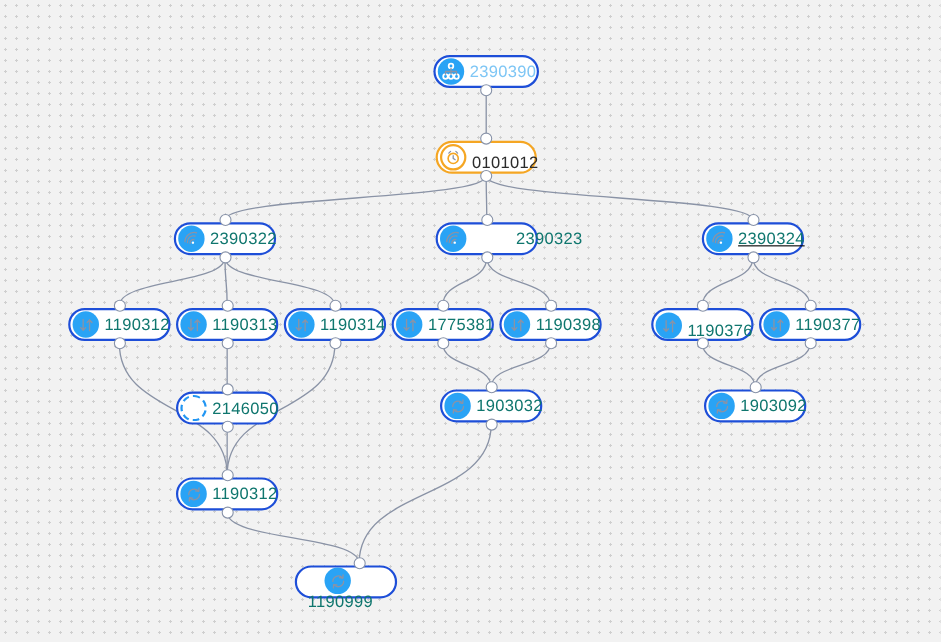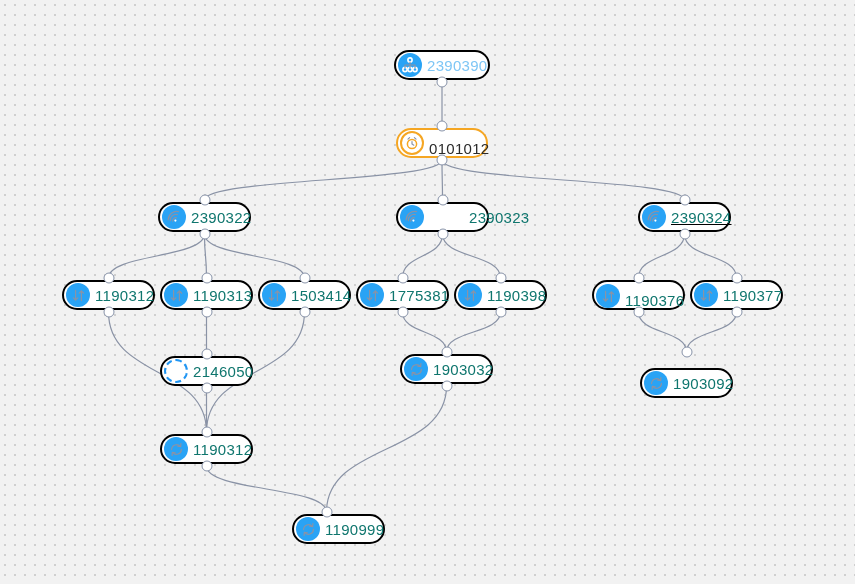--- a/index.html
+++ b/index.html
@@ -13,21 +13,21 @@
     position:relative;
   }
   #canvas{position:absolute;inset:0;}
   #edges{position:absolute;left:0;top:0;width:855px;height:584px;}
   .node{
     position:absolute;
     height:30px;
     box-sizing:border-box;
     display:flex;align-items:center;
     background:#ffffff;
-    border:2px solid #000000;
+    border:2px solid #1d4ed8;
     border-radius:16px;
     padding:0 12px 0 2px;
     white-space:nowrap;
   }
   .node.orange{border-color:#f5a623;}
   .node .ico{
     width:24px;height:24px;border-radius:50%;
     flex:0 0 24px;
     display:flex;align-items:center;justify-content:center;
     margin-right:5px;
@@ -150,21 +150,21 @@
         </span>
         <span class="lbl">1190313</span>
       </div>
       <div class="node" style="left: 258px; top: 280px; width: 93px;">
         <span class="ico fill-blue">
           <svg width="17" height="17" viewBox="0 0 17 17">
             <path d="M5.6 3.4 V13.2 M5.6 13.2 L3.4 10.8 M5.6 13.2 L7.8 10.8" stroke="#ffffff" fill="none" stroke-width="1.6" stroke-linecap="round" stroke-linejoin="round"></path>
             <path d="M11.4 13.6 V3.8 M11.4 3.8 L9.2 6.2 M11.4 3.8 L13.6 6.2" stroke="#ffffff" fill="none" stroke-width="1.6" stroke-linecap="round" stroke-linejoin="round"></path>
           </svg>
         </span>
-        <span class="lbl">1503414</span>
+        <span class="lbl">1190314</span>
       </div>
       <div class="node" style="left: 356px; top: 280px; width: 93px;">
         <span class="ico fill-blue">
           <svg width="17" height="17" viewBox="0 0 17 17">
             <path d="M5.6 3.4 V13.2 M5.6 13.2 L3.4 10.8 M5.6 13.2 L7.8 10.8" stroke="#ffffff" fill="none" stroke-width="1.6" stroke-linecap="round" stroke-linejoin="round"></path>
             <path d="M11.4 13.6 V3.8 M11.4 3.8 L9.2 6.2 M11.4 3.8 L13.6 6.2" stroke="#ffffff" fill="none" stroke-width="1.6" stroke-linecap="round" stroke-linejoin="round"></path>
           </svg>
         </span>
         <span class="lbl">1775381</span>
       </div>
@@ -203,21 +203,21 @@
         <span class="ico fill-blue">
           <svg width="17" height="17" viewBox="0 0 17 17">
             <path d="M3.6 8.6 A5 5 0 0 1 12.3 5.3" stroke="#ffffff" fill="none" stroke-width="1.6" stroke-linecap="round" stroke-linejoin="round"></path>
             <path d="M13.4 8.4 A5 5 0 0 1 4.7 11.7" stroke="#ffffff" fill="none" stroke-width="1.6" stroke-linecap="round" stroke-linejoin="round"></path>
             <path d="M12.9 2.6 L12.7 5.6 L9.7 5.2" stroke="#ffffff" fill="none" stroke-width="1.6" stroke-linecap="round" stroke-linejoin="round"></path>
             <path d="M4.1 14.4 L4.3 11.4 L7.3 11.8" stroke="#ffffff" fill="none" stroke-width="1.6" stroke-linecap="round" stroke-linejoin="round"></path>
           </svg>
         </span>
         <span class="lbl">1903032</span>
       </div>
-      <div class="node" style="left: 640px; top: 368px; width: 93px; text-align: right;">
+      <div class="node" style="left: 640px; top: 354px; width: 93px; text-align: right;">
         <span class="ico fill-blue">
           <svg width="17" height="17" viewBox="0 0 17 17">
             <path d="M3.6 8.6 A5 5 0 0 1 12.3 5.3" stroke="#ffffff" fill="none" stroke-width="1.6" stroke-linecap="round" stroke-linejoin="round"></path>
             <path d="M13.4 8.4 A5 5 0 0 1 4.7 11.7" stroke="#ffffff" fill="none" stroke-width="1.6" stroke-linecap="round" stroke-linejoin="round"></path>
             <path d="M12.9 2.6 L12.7 5.6 L9.7 5.2" stroke="#ffffff" fill="none" stroke-width="1.6" stroke-linecap="round" stroke-linejoin="round"></path>
             <path d="M4.1 14.4 L4.3 11.4 L7.3 11.8" stroke="#ffffff" fill="none" stroke-width="1.6" stroke-linecap="round" stroke-linejoin="round"></path>
           </svg>
         </span>
         <span class="lbl">1903092</span>
       </div>
@@ -225,21 +225,21 @@
         <span class="ico fill-blue">
           <svg width="17" height="17" viewBox="0 0 17 17">
             <path d="M3.6 8.6 A5 5 0 0 1 12.3 5.3" stroke="#ffffff" fill="none" stroke-width="1.6" stroke-linecap="round" stroke-linejoin="round"></path>
             <path d="M13.4 8.4 A5 5 0 0 1 4.7 11.7" stroke="#ffffff" fill="none" stroke-width="1.6" stroke-linecap="round" stroke-linejoin="round"></path>
             <path d="M12.9 2.6 L12.7 5.6 L9.7 5.2" stroke="#ffffff" fill="none" stroke-width="1.6" stroke-linecap="round" stroke-linejoin="round"></path>
             <path d="M4.1 14.4 L4.3 11.4 L7.3 11.8" stroke="#ffffff" fill="none" stroke-width="1.6" stroke-linecap="round" stroke-linejoin="round"></path>
           </svg>
         </span>
         <span class="lbl">1190312</span>
       </div>
-      <div class="node" style="left: 292px; top: 514px; width: 93px;">
+      <div class="node" style="left: 268px; top: 514px; width: 93px; flex-direction: column;">
         <span class="ico fill-blue">
           <svg width="17" height="17" viewBox="0 0 17 17">
             <path d="M3.6 8.6 A5 5 0 0 1 12.3 5.3" stroke="#ffffff" fill="none" stroke-width="1.6" stroke-linecap="round" stroke-linejoin="round"></path>
             <path d="M13.4 8.4 A5 5 0 0 1 4.7 11.7" stroke="#ffffff" fill="none" stroke-width="1.6" stroke-linecap="round" stroke-linejoin="round"></path>
             <path d="M12.9 2.6 L12.7 5.6 L9.7 5.2" stroke="#ffffff" fill="none" stroke-width="1.6" stroke-linecap="round" stroke-linejoin="round"></path>
             <path d="M4.1 14.4 L4.3 11.4 L7.3 11.8" stroke="#ffffff" fill="none" stroke-width="1.6" stroke-linecap="round" stroke-linejoin="round"></path>
           </svg>
         </span>
         <span class="lbl">1190999</span>
       </div>

